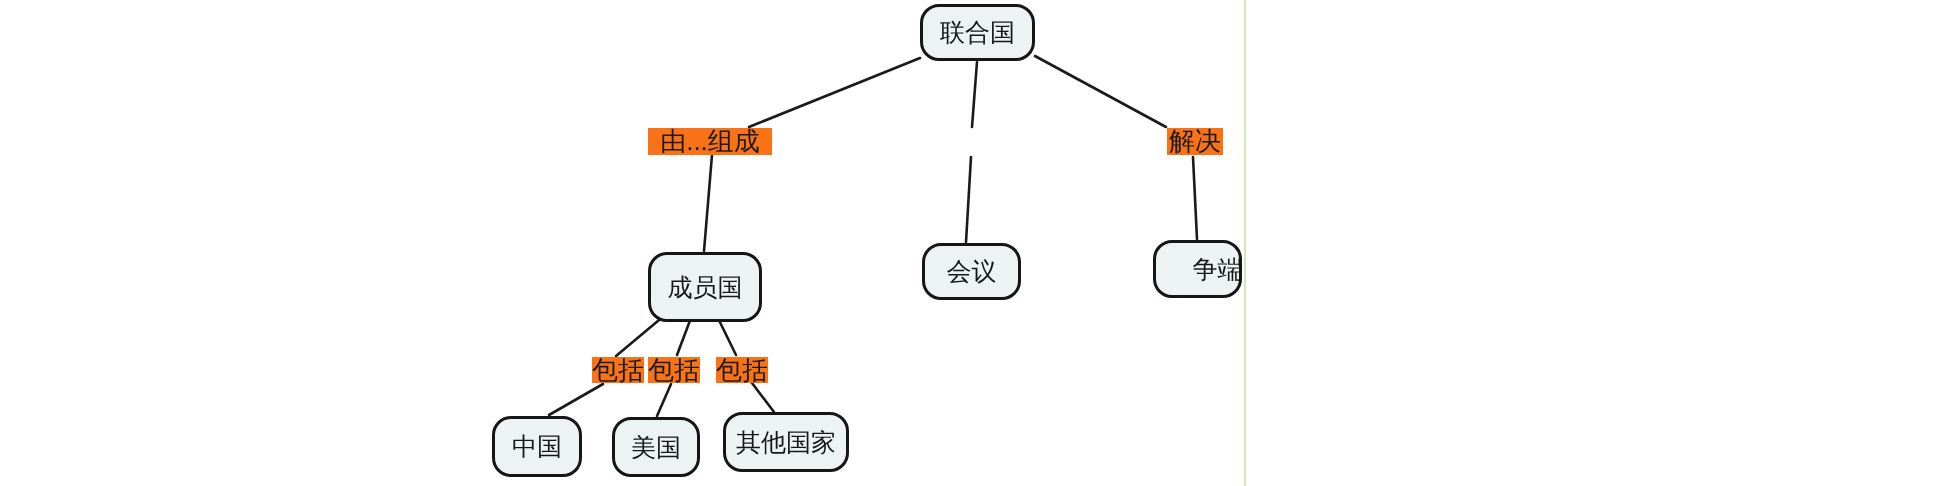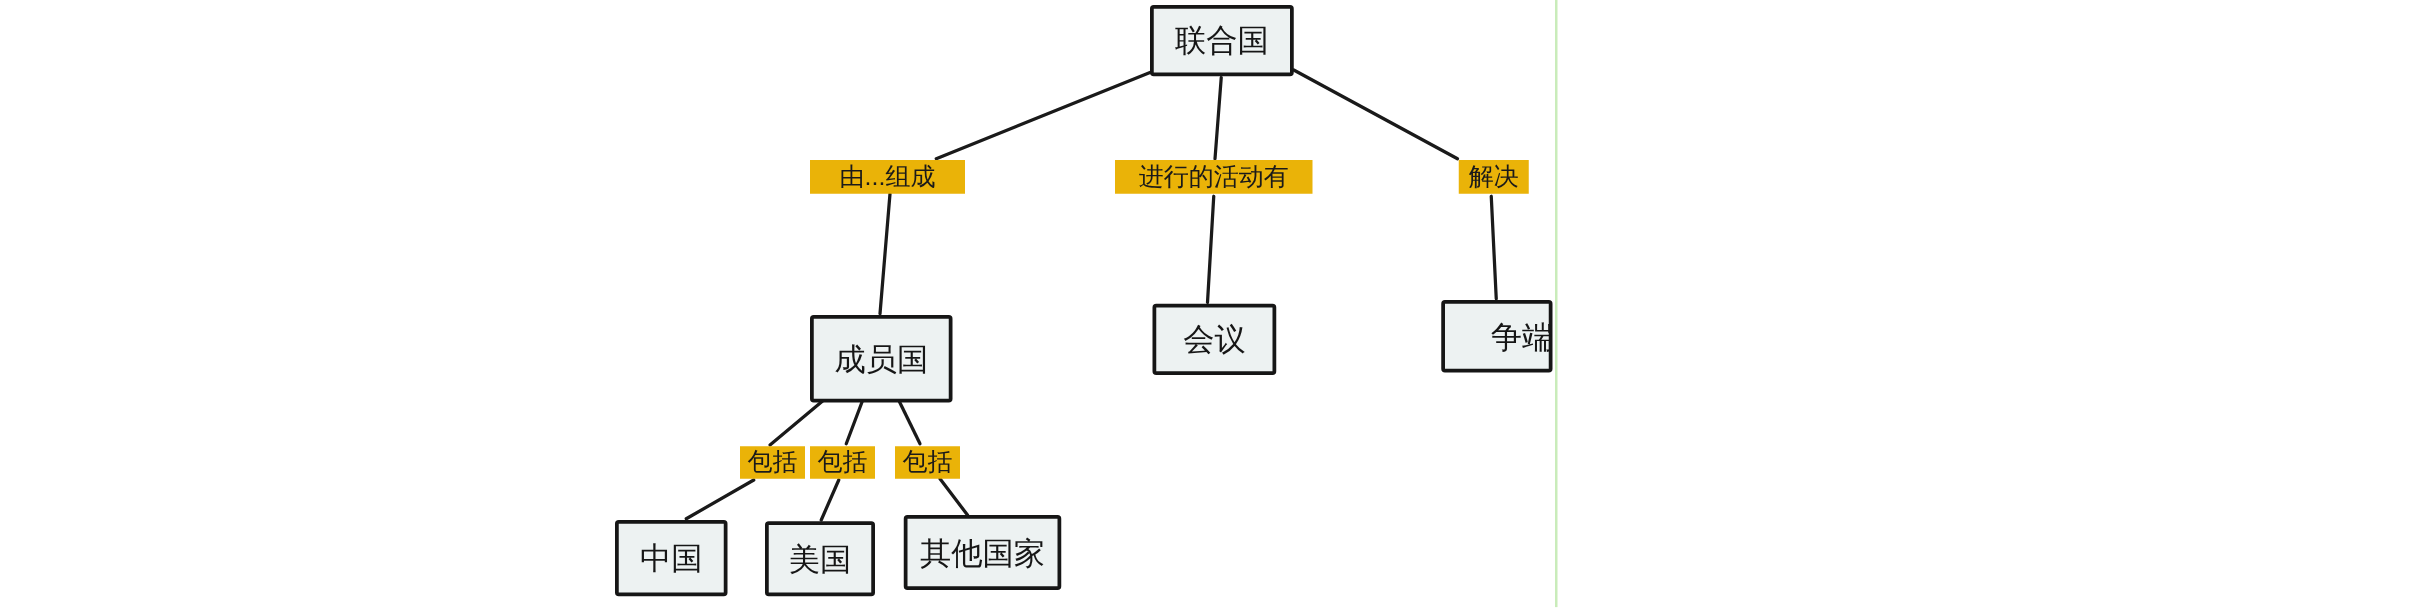--- a/index.html
+++ b/index.html
@@ -27,34 +27,34 @@
     stroke-width: 2.6;
     stroke-linecap: round;
   }
   .node {
     position: absolute;
     display: flex;
     align-items: center;
     justify-content: center;
     background: var(--node-fill, #edf2f2);
     border: 3px solid var(--node-border, #161616);
-    border-radius: 3px;
+    border-radius: 19px;
     box-sizing: border-box;
     font-size: 25px;
     color: #161616;
     white-space: nowrap;
     cursor: pointer;
   }
   .edge-label {
     position: absolute;
     display: flex;
     align-items: center;
     justify-content: center;
-    background: #eab308;
-    font-size: 20px;
+    background: #f97316;
+    font-size: 26px;
     color: #1a1a1a;
     white-space: nowrap;
     line-height: 1.1;
   }
   .divider {
     position: absolute;
     top: 0;
     width: 2px;
     height: 486px;
     background: var(--divider, #c9ecba);
@@ -89,21 +89,20 @@
   <div class="node" style="left:1153px; top:240px; width:89px; height:58px;padding-left:40px;">争端</div>
 
   <div class="node" style="left:612px; top:417px; width:88px; height:60px;">美国</div>
 
   <div class="node" style="left:492px; top:416px; width:90px; height:61px;">中国</div>
 
   <div class="node" style="left:723px; top:412px; width:126px; height:60px;">其他国家</div>
 
   <div class="edge-label" style="left:648px; top:128px; width:124px; height:27px;">由...组成</div>
 
-  <div class="edge-label" style="left:892px; top:128px; width:158px; height:27px;">进行的活动有</div>
 
   <div class="edge-label" style="left:1167px; top:128px; width:56px; height:27px;">解决</div>
 
   <div class="edge-label" style="left:592px; top:357px; width:52px; height:26px;">包括</div>
 
   <div class="edge-label" style="left:648px; top:357px; width:52px; height:26px;">包括</div>
 
   <div class="edge-label" style="left:716px; top:357px; width:52px; height:26px;">包括</div>
 
   <div class="divider" style="left:1244px;"></div>

